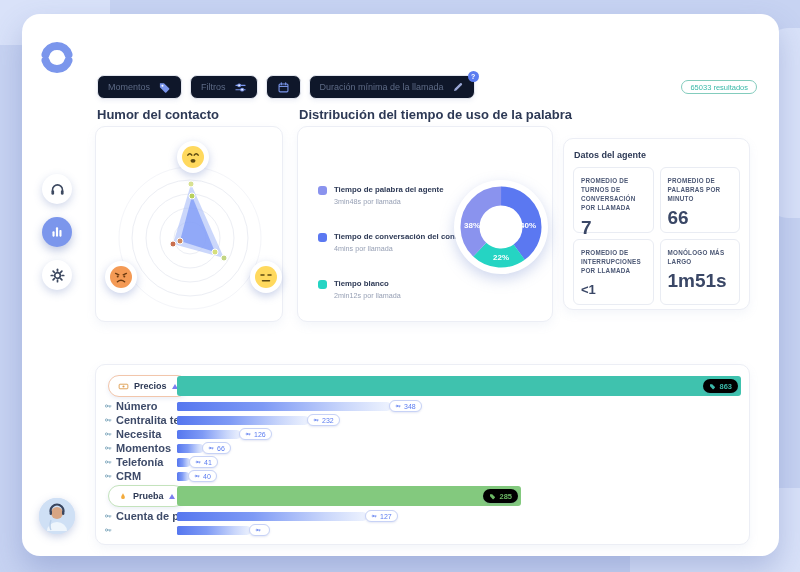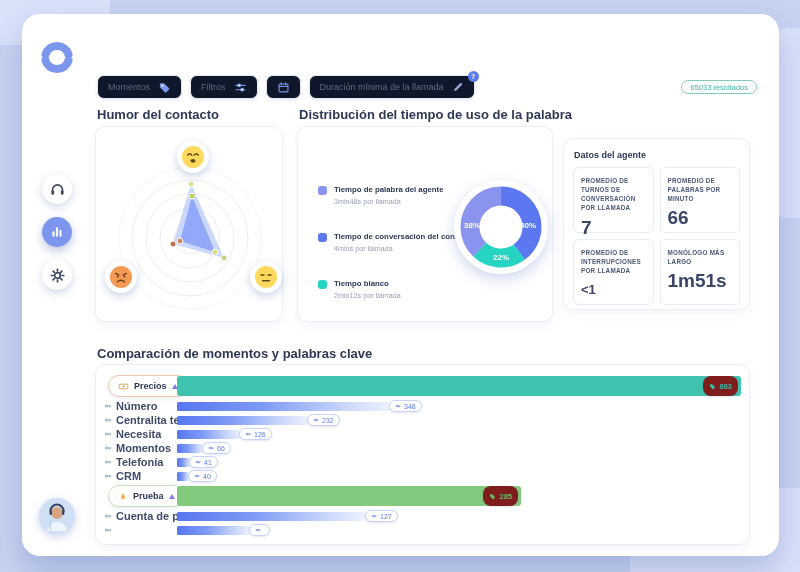--- a/index.html
+++ b/index.html
@@ -64,21 +64,21 @@
   .bar-area { flex:1; display:flex; align-items:center; }
   .bar-kw { height:9px; border-radius:2px 6px 6px 2px; background:linear-gradient(90deg,#5677ef 0%,#7e9af5 40%,#c9d6fb 78%,#eef3fe 100%); flex-shrink:0; }
   .vpill { height:12px; background:#fff; border:1px solid #c7d2f6; border-radius:7px; display:flex; align-items:center; gap:3px; padding:0 5px; font-size:7px; color:#5b7cf0; margin-left:-2px; box-shadow:0 1px 2px rgba(150,165,210,.25); white-space:nowrap; }
   .moment-pill { height:22px; border-radius:12px; background:#fff; display:flex; align-items:center; gap:5px; padding:0 9px; font-size:9px; font-weight:bold; color:#2d3955; cursor:pointer; white-space:nowrap; box-shadow:0 2px 4px rgba(150,165,210,.18); }
   .moment-pill.precios { border:1px solid #f2c6ab; margin-left:4px; }
   .moment-pill.prueba { border:1px solid #c4e3bc; margin-left:4px; }
   .tri-up { width:0; height:0; border-left:3.5px solid transparent; border-right:3.5px solid transparent; border-bottom:5px solid #7b7ff0; }
   .bar-moment { height:20px; border-radius:3px; display:flex; align-items:center; justify-content:flex-end; flex-shrink:0; }
   .bar-moment.teal { background:#3fc2ae; }
   .bar-moment.green { background:#83c97e; }
-  .mpill-val { height:20px; background:#7f1d1d; border-radius:8px; display:flex; align-items:center; gap:3px; padding:0 6px; font-size:7.5px; font-weight:bold; margin-right:3px; box-shadow:0 1px 2px rgba(100,120,170,.2); }
+  .mpill-val { height:14px; background:#000000; border-radius:8px; display:flex; align-items:center; gap:3px; padding:0 6px; font-size:7.5px; font-weight:bold; margin-right:3px; box-shadow:0 1px 2px rgba(100,120,170,.2); }
   .mpill-val.teal { color:#3bb9a9; } .mpill-val.green { color:#6cb865; }
   .kw-key { color:#7fa8bd; flex-shrink:0; display:flex; }
   .pill-key { color:#5b7cf0; display:flex; }
 </style>
 </head>
 <body>
 
 <div class="blob blob1"></div>
 <div class="blob blob2"></div>
 <div class="blob blob3"></div>
@@ -282,21 +282,20 @@
         <div class="agent-label">PROMEDIO DE INTERRUPCIONES POR LLAMADA</div>
         <div class="agent-value small">&lt;1</div>
       </div>
       <div class="agent-card">
         <div class="agent-label">MONÓLOGO MÁS LARGO</div>
         <div class="agent-value">1m51s</div>
       </div>
     </div>
   </div>
 
-  <div class="section-title comp-title">Comparación de momentos y palabras clave</div>
 
   <div class="card comp-card">
 
     <div class="row moment">
       <div class="lcol">
         <div class="moment-pill precios">
           <svg width="11" height="11" viewBox="0 0 24 24">
             <rect x="2.5" y="7" width="19" height="10" rx="1.8" stroke="#dd9d4f" stroke-width="2" fill="none"></rect>
             <circle cx="12" cy="12" r="2.3" fill="#dd9d4f"></circle>
           </svg>

